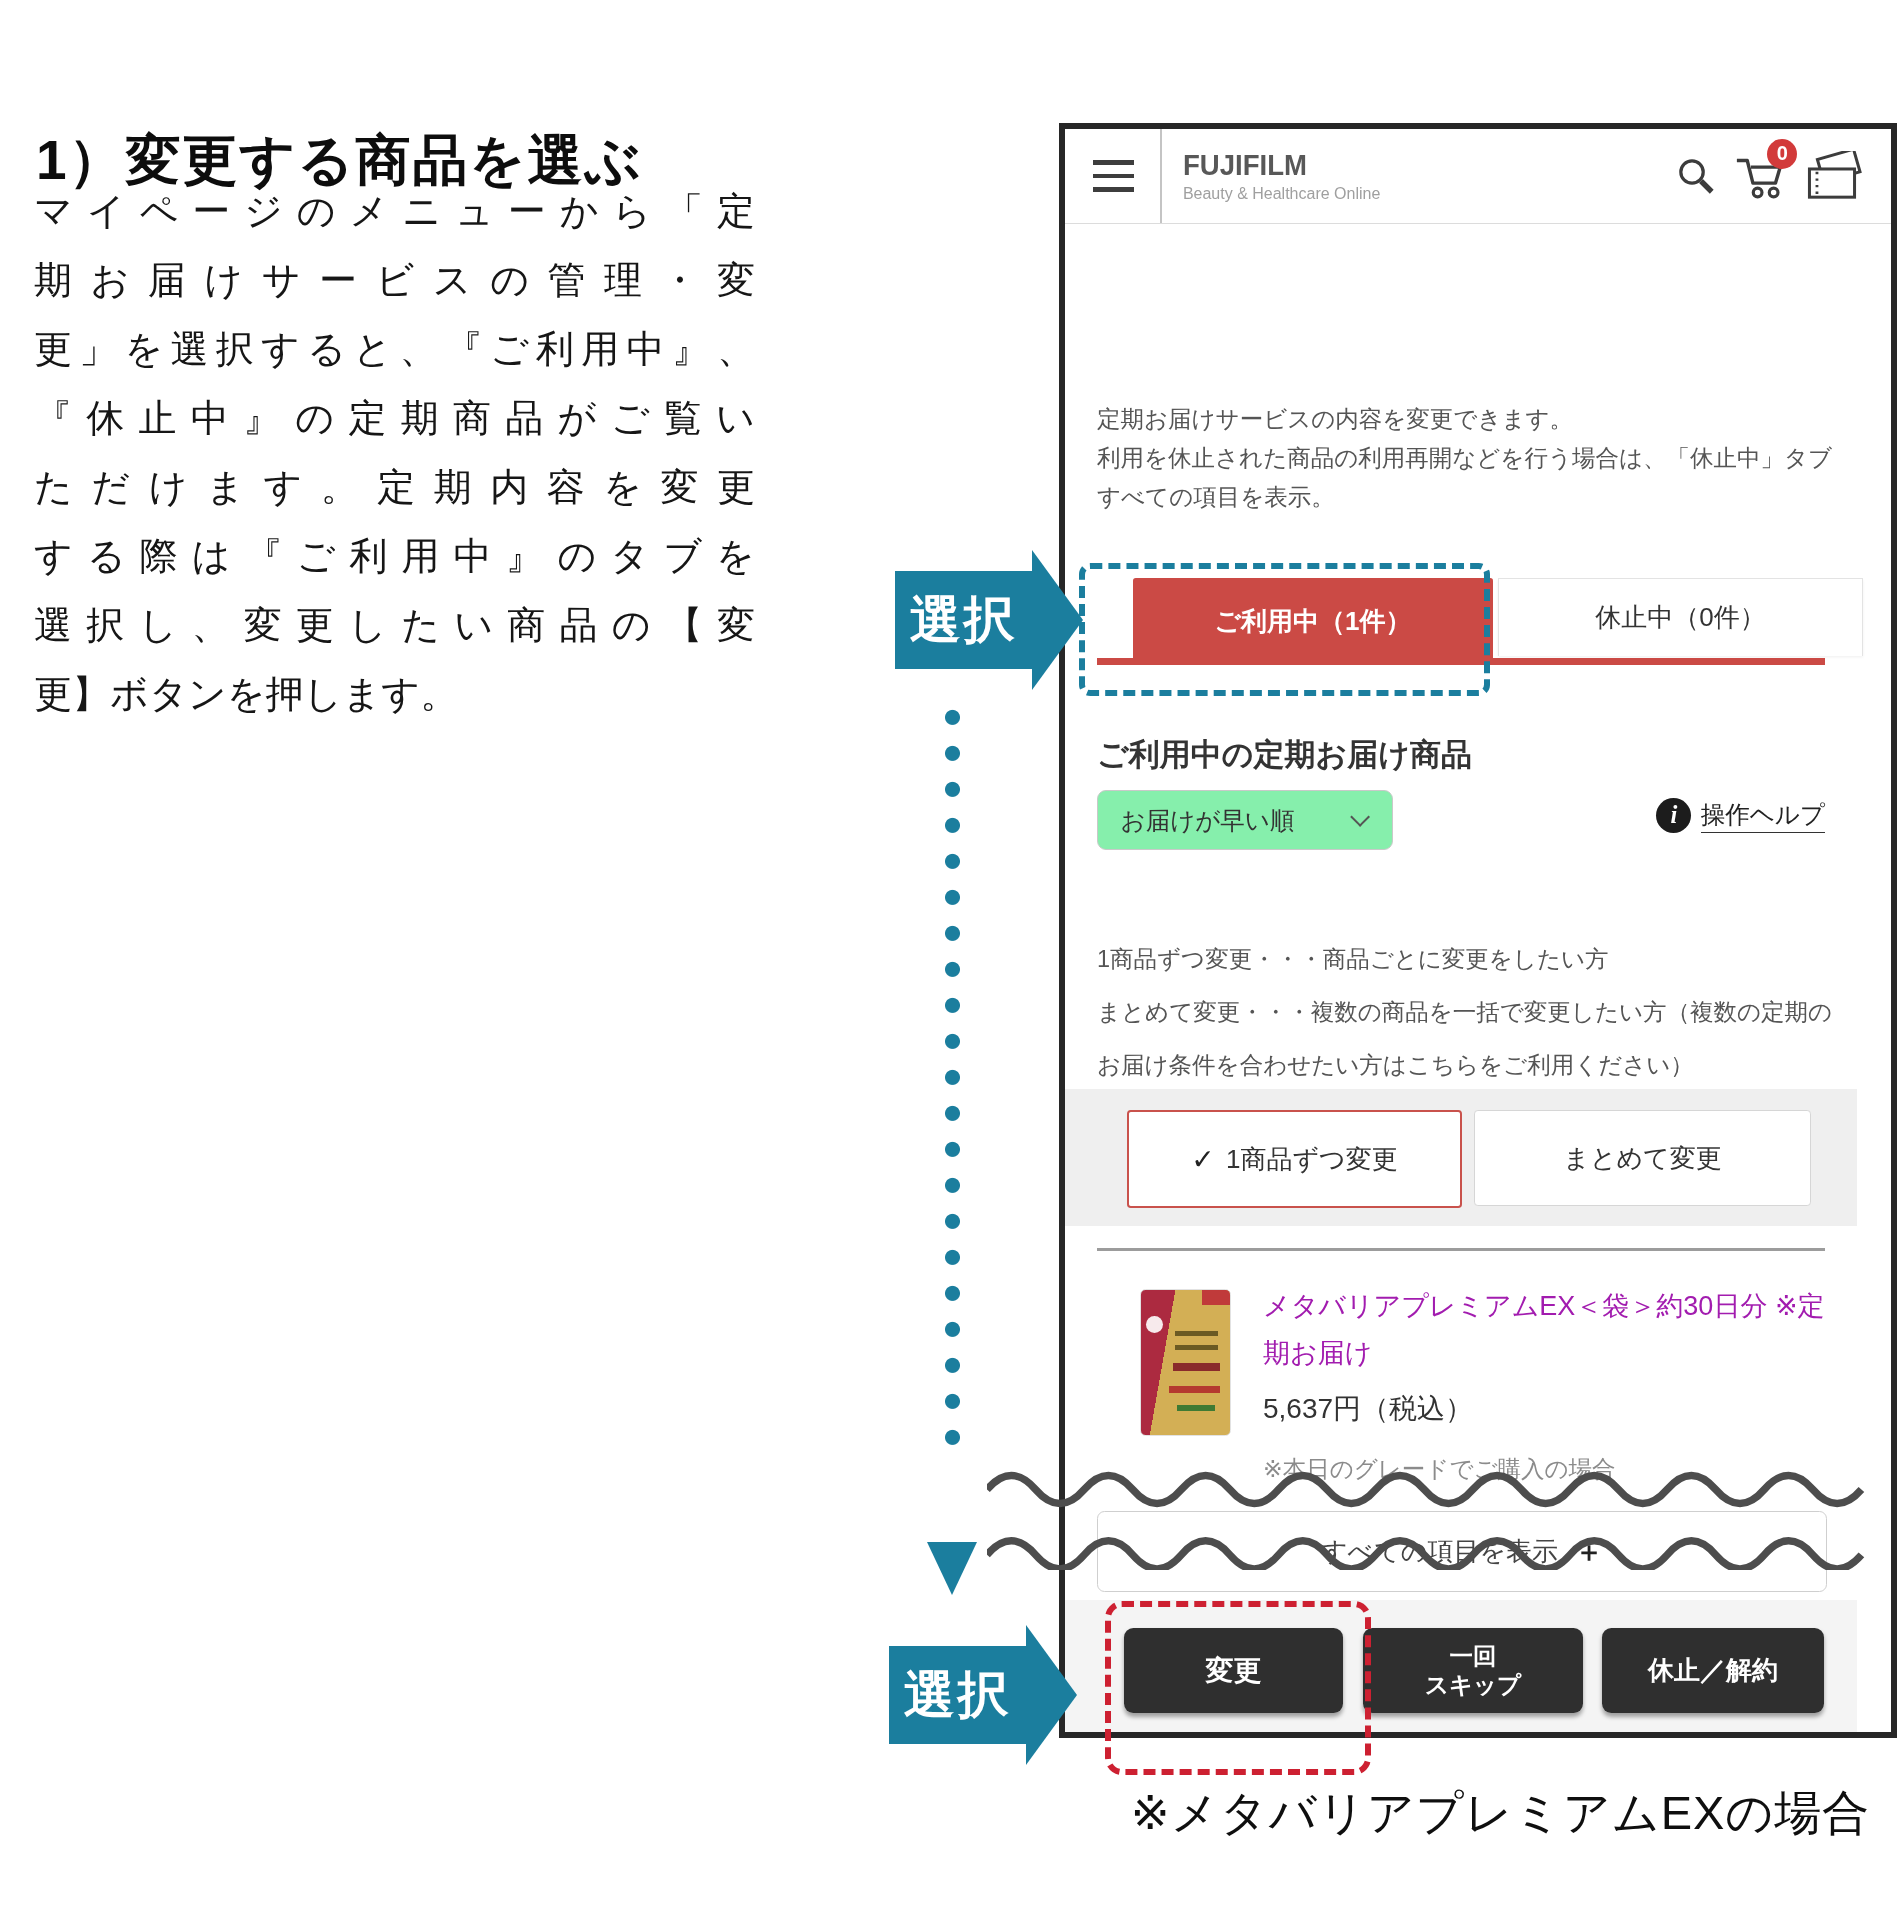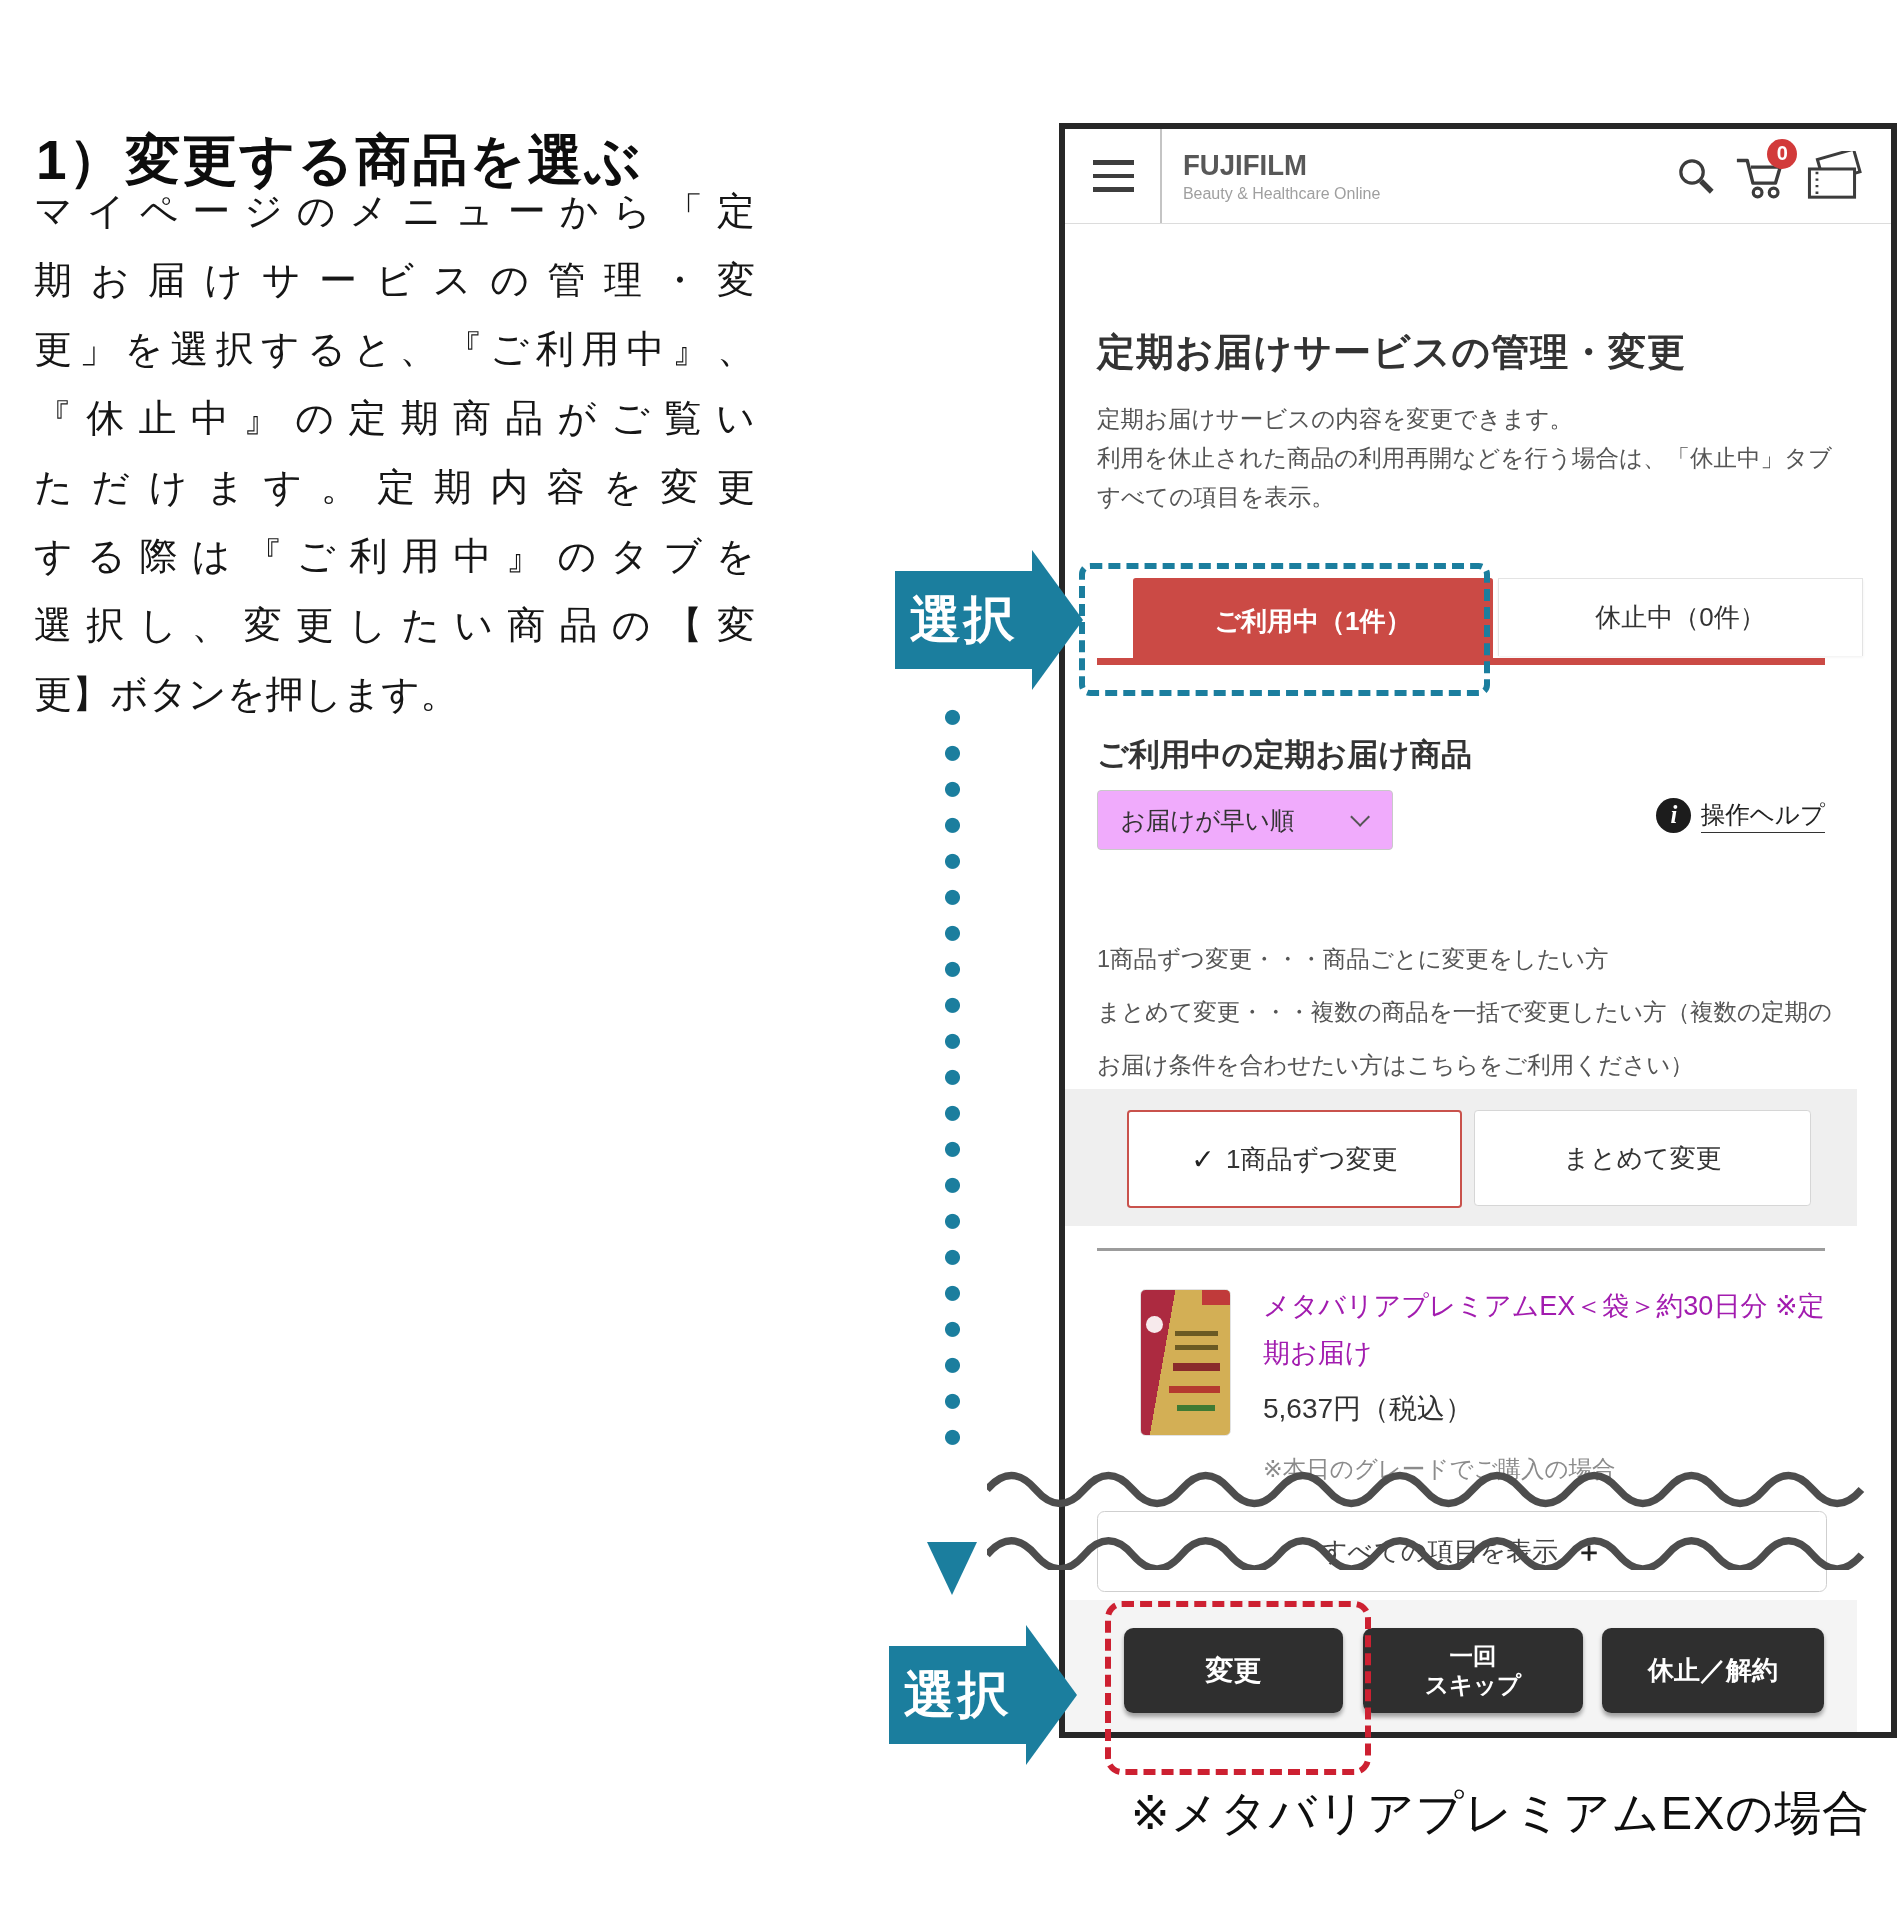--- a/index.html
+++ b/index.html
@@ -42,22 +42,22 @@
   .tab{position:absolute;top:0;display:flex;align-items:center;justify-content:center;
        font-size:26px;cursor:pointer;margin-left:36px;}
   .tab.active{left:0;width:360px;height:87px;background:#cb4a45;color:#fff;font-weight:700;
               border-radius:2.8px 2.8px 0 0;}
   .tab.inactive{left:365px;width:363px;height:77px;background:#fff;color:#333;
                 border:0.9px solid #e3e3e3;border-bottom:none;box-shadow:0 1.9px 2.8px rgba(0,0,0,.06);}
 
   .section-heading{position:absolute;left:32px;top:574px;font-size:31px;font-weight:700;color:#333;}
 
   .sort-row{position:absolute;left:32px;top:661px;width:728px;height:60px;}
-  .sort-select{position:absolute;left:0;top:0;width:294px;height:58px;background:#f0abfc;
-               border:1.9px solid #c9c9c9;border-radius:4px;display:flex;align-items:center;
+  .sort-select{position:absolute;left:0;top:0;width:294px;height:58px;background:#86efac;
+               border:1.9px solid #c9c9c9;border-radius:9px;display:flex;align-items:center;
                cursor:pointer;}
   .sort-select span.val{font-size:24.5px;color:#333;margin-left:22.6px;}
   .chev{position:absolute;right:24.5px;top:19px;width:12.2px;height:12.2px;
         border-right:2.8px solid #555;border-bottom:2.8px solid #555;transform:rotate(45deg);}
   .help-link{position:absolute;right:0;top:7.5px;display:flex;align-items:center;gap:9.4px;cursor:pointer;}
   .info-ico{width:35px;height:35px;border-radius:50%;background:#1c1c1c;color:#fff;
             display:flex;align-items:center;justify-content:center;
             font-family:"Liberation Serif",serif;font-style:italic;font-weight:700;font-size:24.5px;}
   .help-label{font-size:24.5px;color:#222;border-bottom:1.9px solid #333;padding-bottom:1.9px;}
 
@@ -180,21 +180,20 @@
         <span class="icon-btn">
           <svg width="62" height="51" viewBox="0 0 66 54" fill="none">
             <rect x="20" y="3" width="40" height="25" transform="rotate(-16 40 15)" stroke="#3c3c3c" stroke-width="3.2" fill="#fff"></rect>
             <rect x="9" y="19" width="48" height="30" stroke="#3c3c3c" stroke-width="3.2" fill="#fff"></rect>
             <line x1="17" y1="22" x2="17" y2="46" stroke="#3c3c3c" stroke-width="3" stroke-dasharray="2.5 4.5"></line>
           </svg>
         </span>
       </div>
     </div>
 
-    <h2 class="ph-title">定期お届けサービスの管理・変更</h2>
 
     <div class="ph-desc">
       <div>定期お届けサービスの内容を変更できます。</div>
       <div>利用を休止された商品の利用再開などを行う場合は、「休止中」タブ</div>
       <div>すべての項目を表示。</div>
     </div>
 
     <div class="tabs">
       <div class="tab active">ご利用中（1件）</div>
       <div class="tab inactive">休止中（0件）</div>

